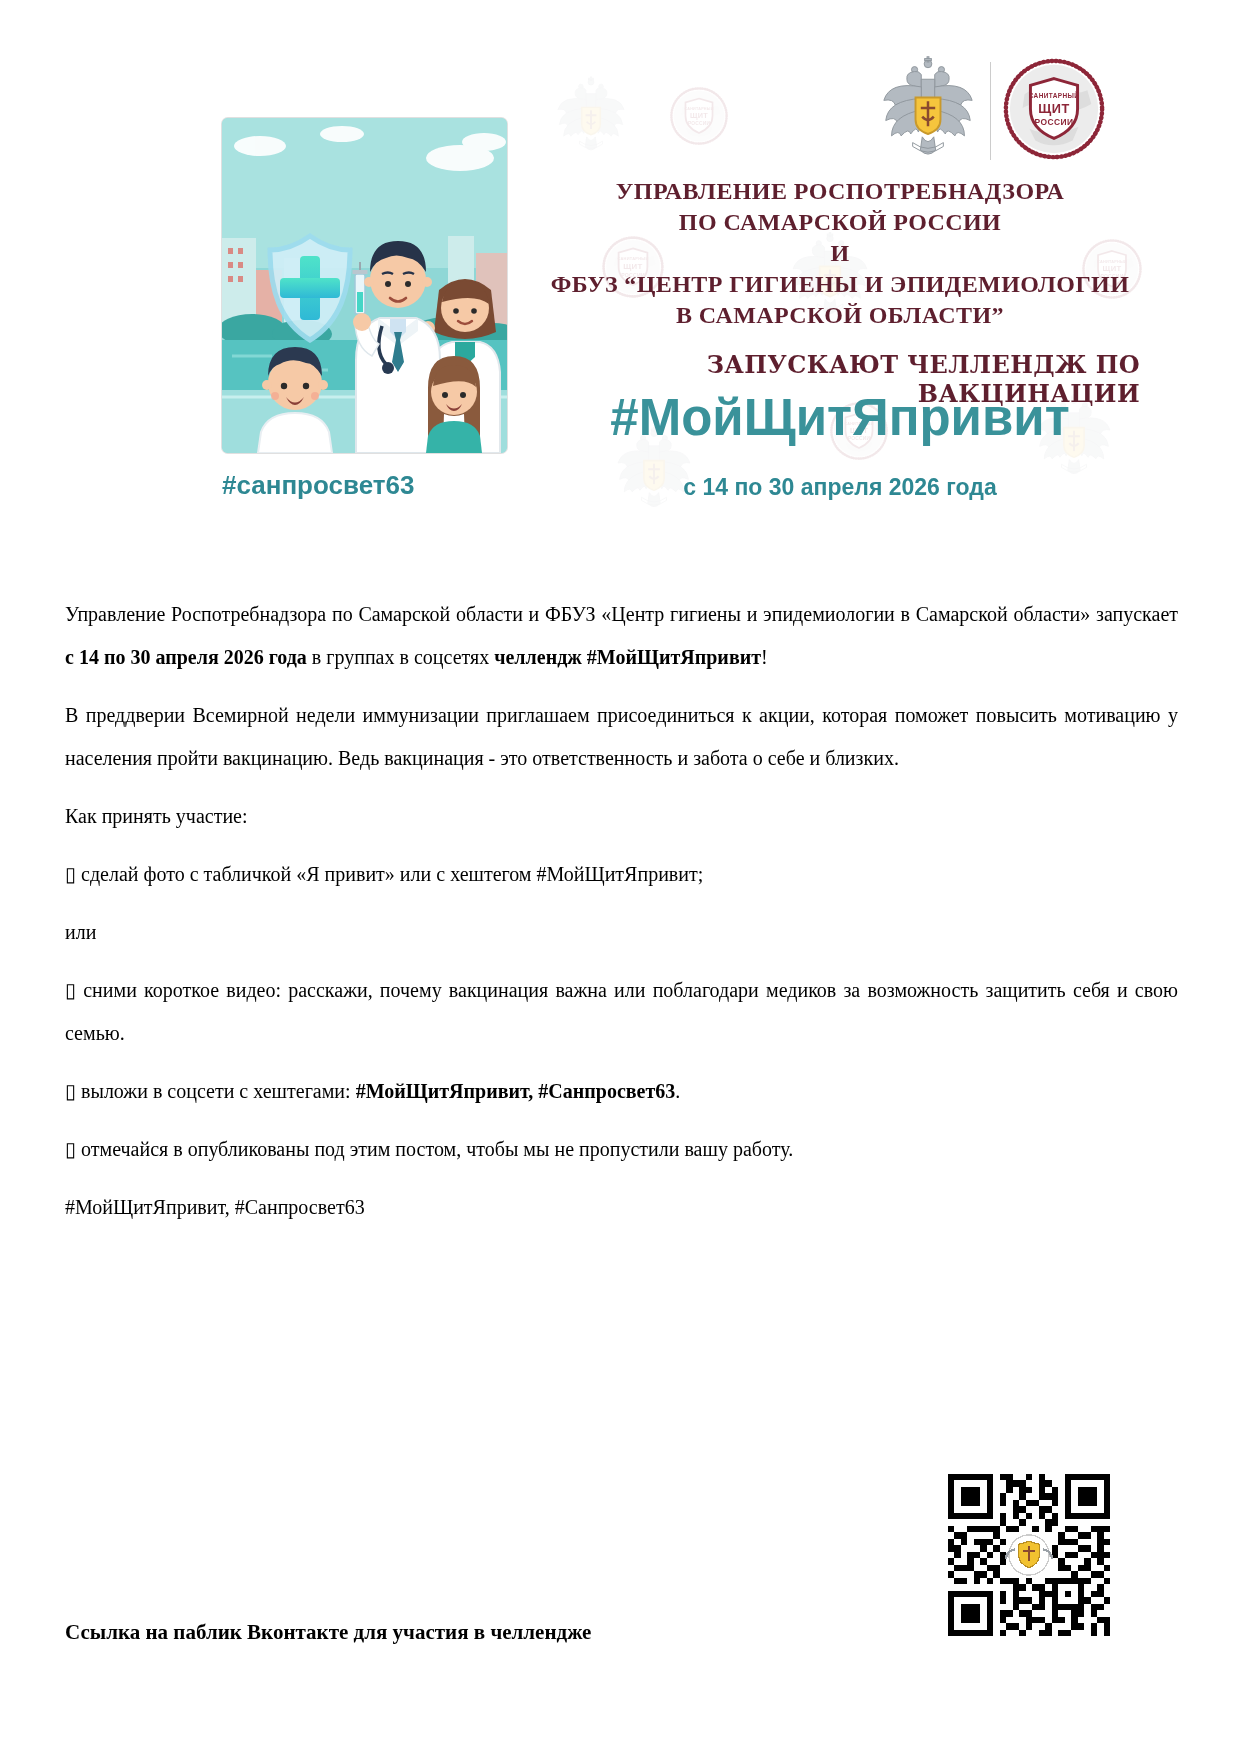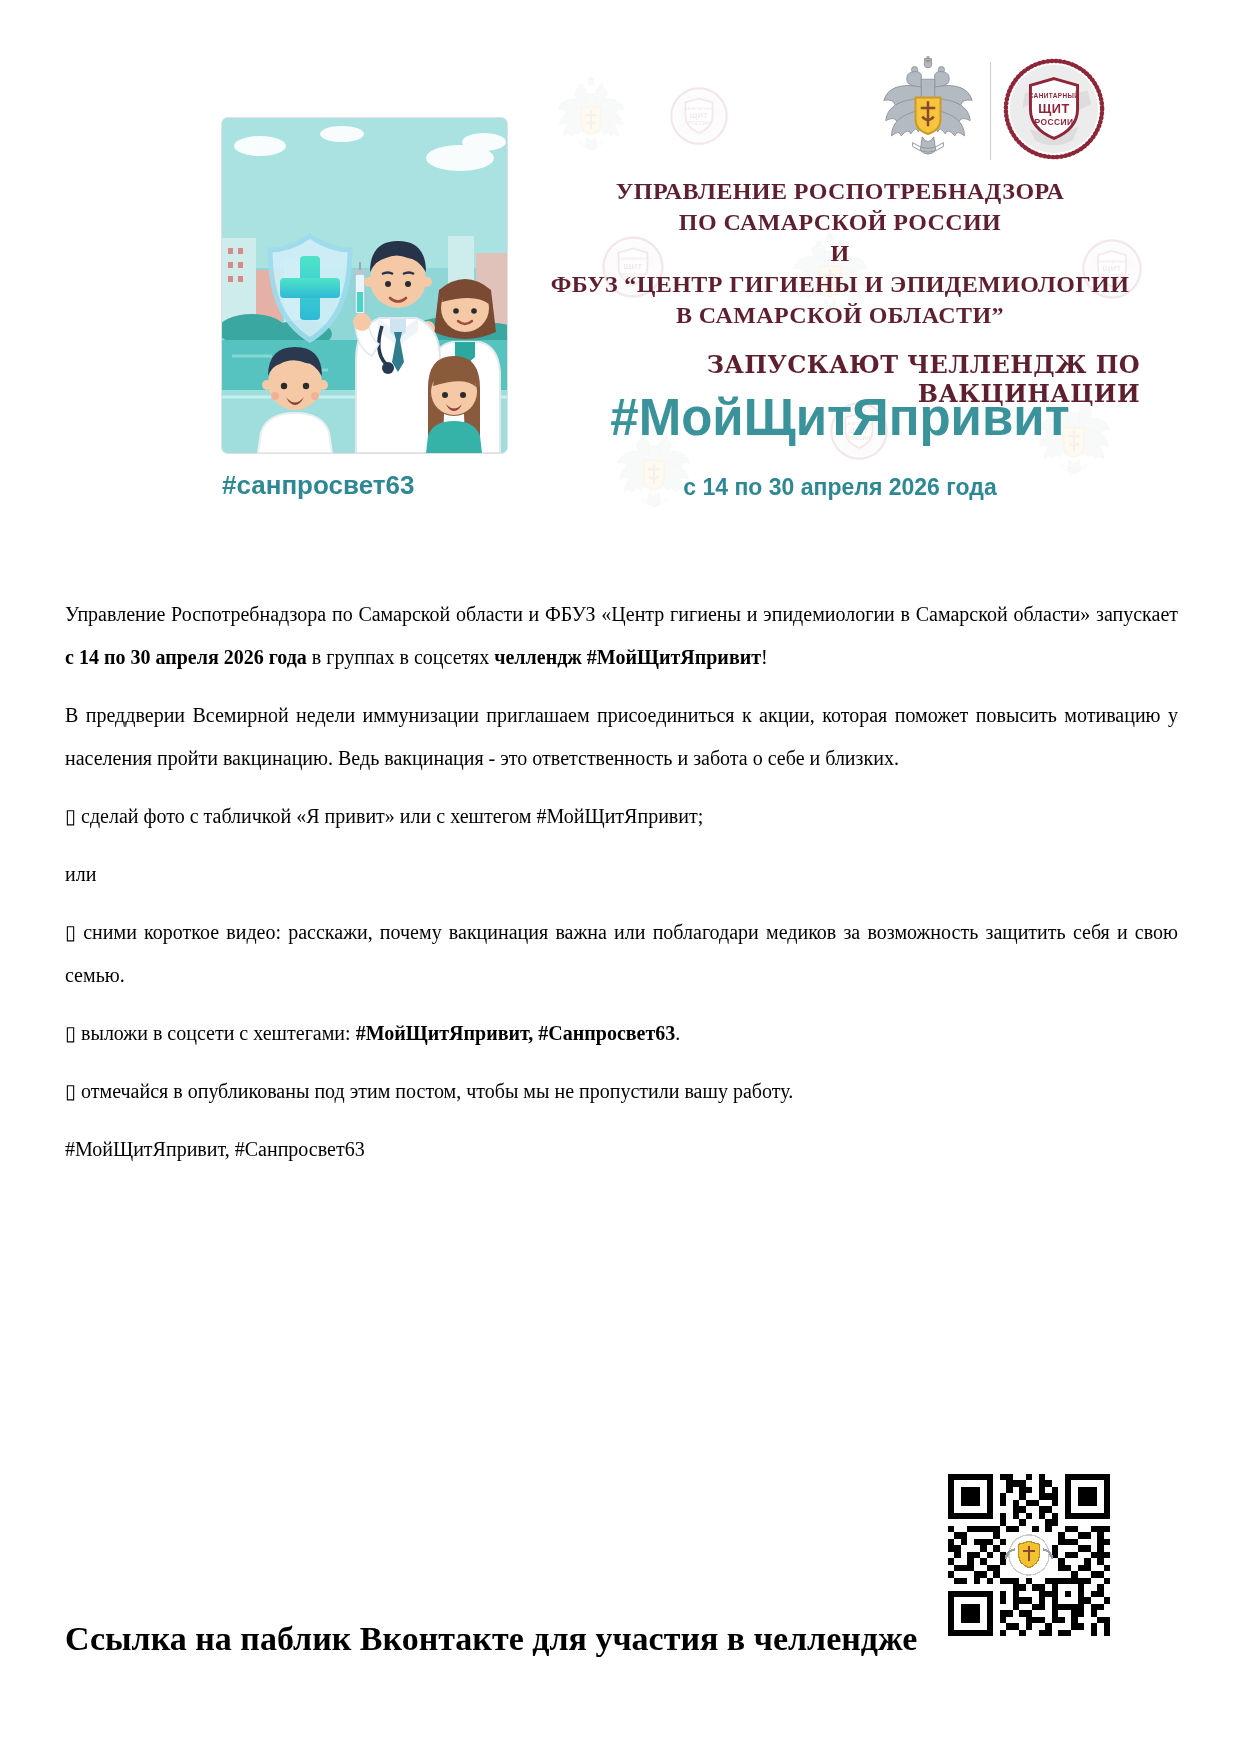--- a/index.html
+++ b/index.html
@@ -25,21 +25,21 @@
                font-family:"Liberation Sans",sans-serif;font-weight:bold;font-size:51px;color:#3a929a;}
   .dates{position:absolute;left:540px;top:474px;width:600px;text-align:center;
          font-family:"Liberation Sans",sans-serif;font-weight:bold;font-size:23px;color:#2e8893;}
   
   .content{position:absolute;left:65px;top:593px;width:1113px;}
   .content p{margin:0 0 15px 0;font-size:20px;line-height:43px;text-align:justify;}
   
   .qr{position:absolute;left:948px;top:1474px;width:162px;height:162px;}
   .qr svg{width:100%;height:100%;}
   .vk-title{position:absolute;left:65px;top:1620px;width:1110px;
-            font-family:"Liberation Serif",serif;font-weight:bold;font-size:34px;}
+            font-family:"Liberation Serif",serif;font-weight:bold;font-size:21px;}
   svg text{font-family:"Liberation Sans",sans-serif;font-weight:bold;fill:#8d2638;}
   .hidden-defs{position:absolute;width:0;height:0;overflow:hidden;}
 </style>
 </head>
 <body>
 
 <svg class="hidden-defs" aria-hidden="true">
   <defs>
     <symbol id="sym-eagle" viewBox="0 0 100 110">
       <g fill="#b3bac1" stroke="#8f969d" stroke-width="1">
@@ -243,20 +243,21 @@
       <div>В САМАРСКОЙ ОБЛАСТИ”</div>
     </div>
     <div class="challenge">ЗАПУСКАЮТ ЧЕЛЛЕНДЖ ПО ВАКЦИНАЦИИ</div>
     <div class="hashtag-big">#МойЩитЯпривит</div>
     <div class="dates">с 14 по 30 апреля 2026 года</div>
   </div>
 
   <div class="content">
     <p><span>Управление Роспотребнадзора по Самарской области и ФБУЗ «Центр гигиены и эпидемиологии в Самарской области» запускает </span><b>с 14 по 30 апреля 2026 года</b><span> в группах в соцсетях </span><b>челлендж #МойЩитЯпривит</b><span>!</span></p>
     <p>В преддверии Всемирной недели иммунизации приглашаем  присоединиться к акции, которая поможет повысить мотивацию у населения пройти вакцинацию. Ведь вакцинация - это ответственность и забота о себе и близких.</p>
+    <p>Как принять участие:</p>
     <p>▯ сделай фото с табличкой «Я привит» или с хештегом #МойЩитЯпривит;</p>
     <p>или</p>
     <p>▯ сними короткое видео: расскажи, почему вакцинация важна или поблагодари медиков за возможность защитить себя и свою семью.</p>
     <p><span>▯ выложи в соцсети с хештегами: </span><b>#МойЩитЯпривит, #Санпросвет63</b><span>.</span></p>
     <p>▯ отмечайся в опубликованы под этим постом, чтобы мы не пропустили вашу работу.</p>
     <p>#МойЩитЯпривит, #Санпросвет63</p>
   </div>
 
   <div class="qr">
     <svg viewBox="0 0 25 25" shape-rendering="crispEdges">

